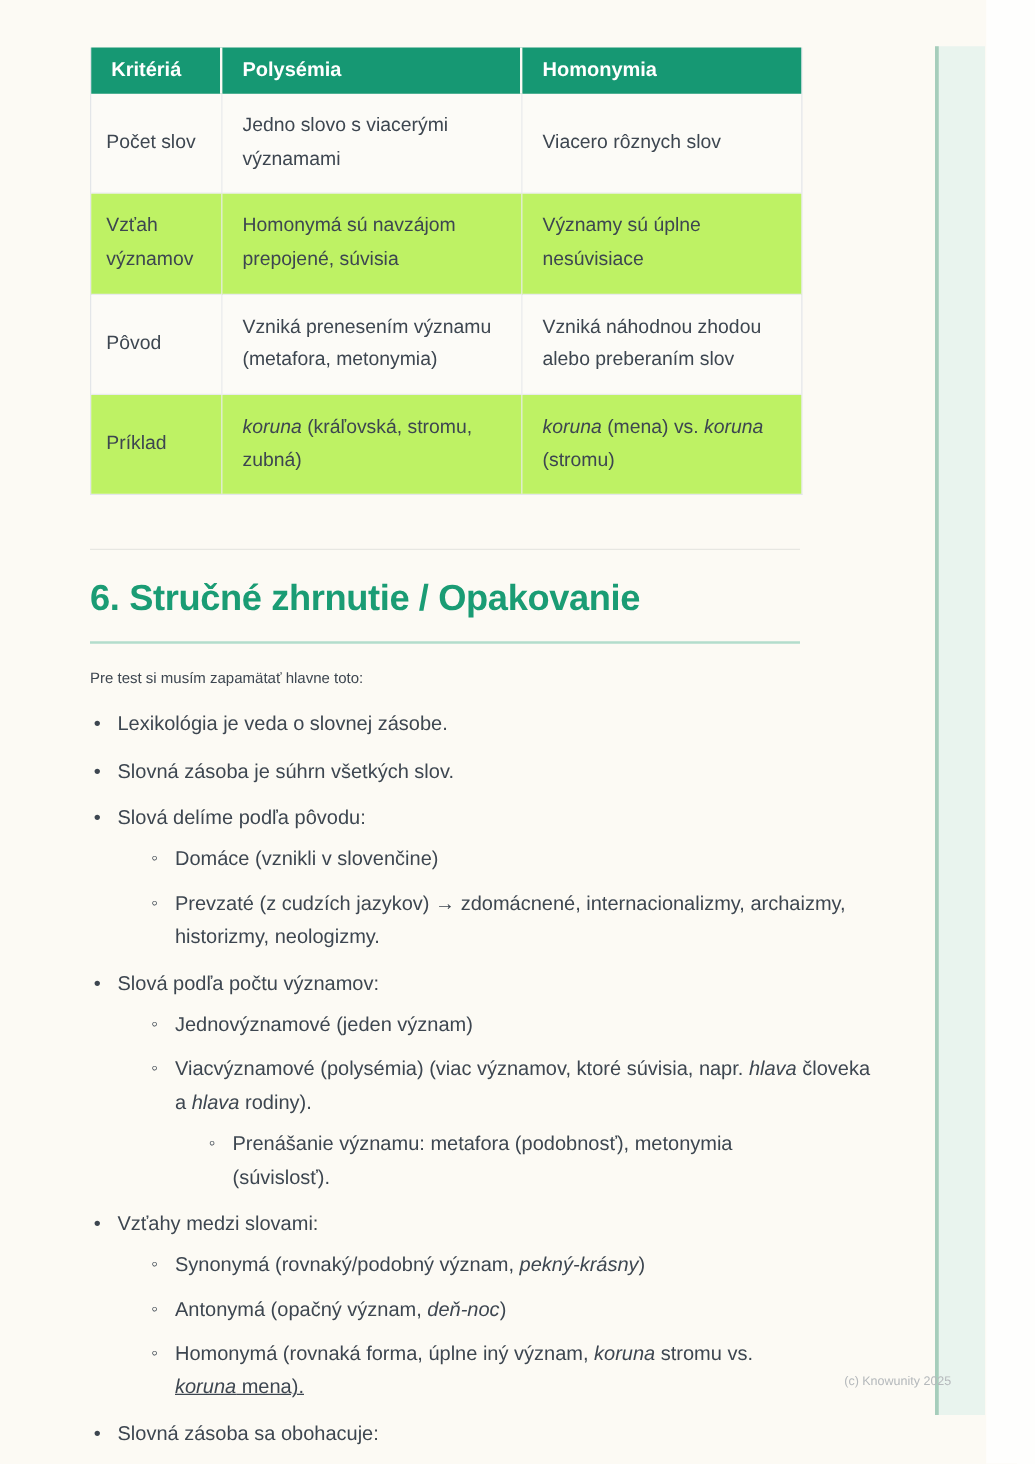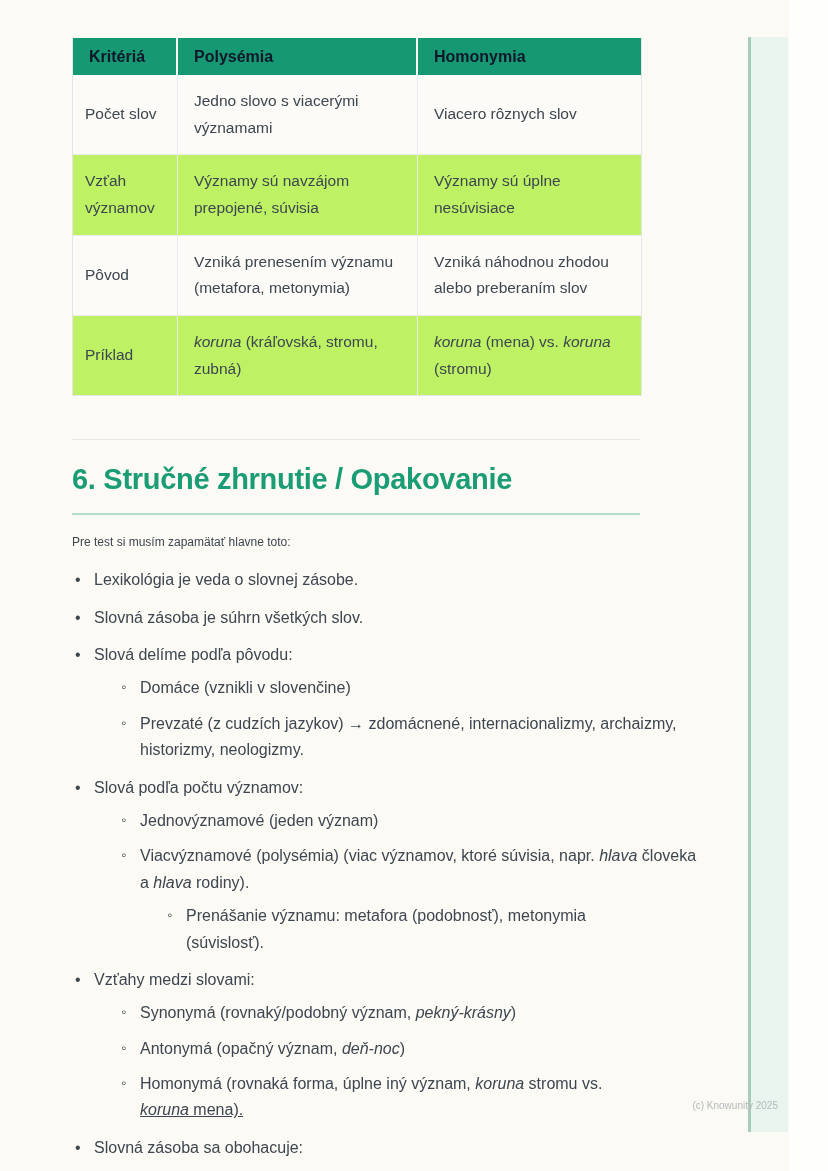--- a/index.html
+++ b/index.html
@@ -11,21 +11,21 @@
     position:relative;overflow:hidden;
   }
   .right-white{position:absolute;left:789px;top:0;width:39px;height:1171px;background:#fefefd;}
   .stripe{position:absolute;left:748px;top:37px;width:37px;height:1095px;background:#e9f4ee;border-left:3px solid #a6cdbb;z-index:1;}
   .content{position:absolute;left:72px;top:38px;width:672px;z-index:2;}
 
   
   table.cmp{border-collapse:separate;border-spacing:0;width:568px;table-layout:fixed;
     background:#fcfbf7;border:1px solid #e3e6e9;border-top:none;}
   table.cmp th{
-    background:#169873;color:#0f172a;font-weight:bold;text-align:left;
+    background:#169873;color:#ffffff;font-weight:bold;text-align:left;
     font-size:16px;padding:8px 16px;line-height:21px;border-right:2px solid #fcfaf4;}
   table.cmp th:last-child{border-right:none;}
   table.cmp td{
     font-size:15.5px;line-height:1.72;vertical-align:middle;
     padding:13px 16px;border-bottom:1px solid #e9ebed;border-right:1px solid #e9ebed;}
   table.cmp td:first-child{padding:13px 12px;}
   table.cmp td:last-child{border-right:none;}
   table.cmp tr:last-child td{border-bottom:none;}
   table.cmp tr.alt td{background:#bef264;}
 
@@ -44,21 +44,21 @@
   #summary li.lvl3{margin-bottom:7px;max-width:470px;}
   #summary li:last-child{margin-bottom:0;}
   #summary .marker{position:absolute;left:3px;top:0;}
   #summary li.lvl1 > .marker{font-size:16px;}
   #summary li.lvl2 > .marker,#summary li.lvl3 > .marker{font-size:15px;}
 
   .b{font-weight:normal;}
   .i{font-style:italic;}
   .nw{white-space:nowrap;text-decoration:underline;}
 
-  .footer{position:absolute;top:1100px;right:50px;font-size:10px;color:#b4b8bb;z-index:3;}
+  .footer{position:absolute;top:1100px;right:67px;font-size:10px;color:#b4b8bb;z-index:3;}
 </style>
 </head>
 <body>
 
 <div class="right-white"></div>
 <div class="stripe"></div>
 
 <div class="content">
 
   <table class="cmp">
@@ -75,21 +75,21 @@
       </tr>
     </thead>
     <tbody id="cmp-body">
         <tr>
           <td><span>Počet slov</span></td>
           <td><span>Jedno slovo s viacerými významami</span></td>
           <td><span>Viacero rôznych slov</span></td>
         </tr>
         <tr class="alt">
           <td><span>Vzťah významov</span></td>
-          <td><span>Významy sú navzájom prepojené, súvisia</span></td>
+          <td><span>Homonymá sú navzájom prepojené, súvisia</span></td>
           <td><span>Významy sú úplne nesúvisiace</span></td>
         </tr>
         <tr>
           <td><span>Pôvod</span></td>
           <td><span>Vzniká prenesením významu (metafora, metonymia)</span></td>
           <td><span>Vzniká náhodnou zhodou alebo preberaním slov</span></td>
         </tr>
         <tr class="alt">
           <td><span>Príklad</span></td>
           <td><span class="i">koruna</span><span> (kráľovská, stromu, zubná)</span></td>

